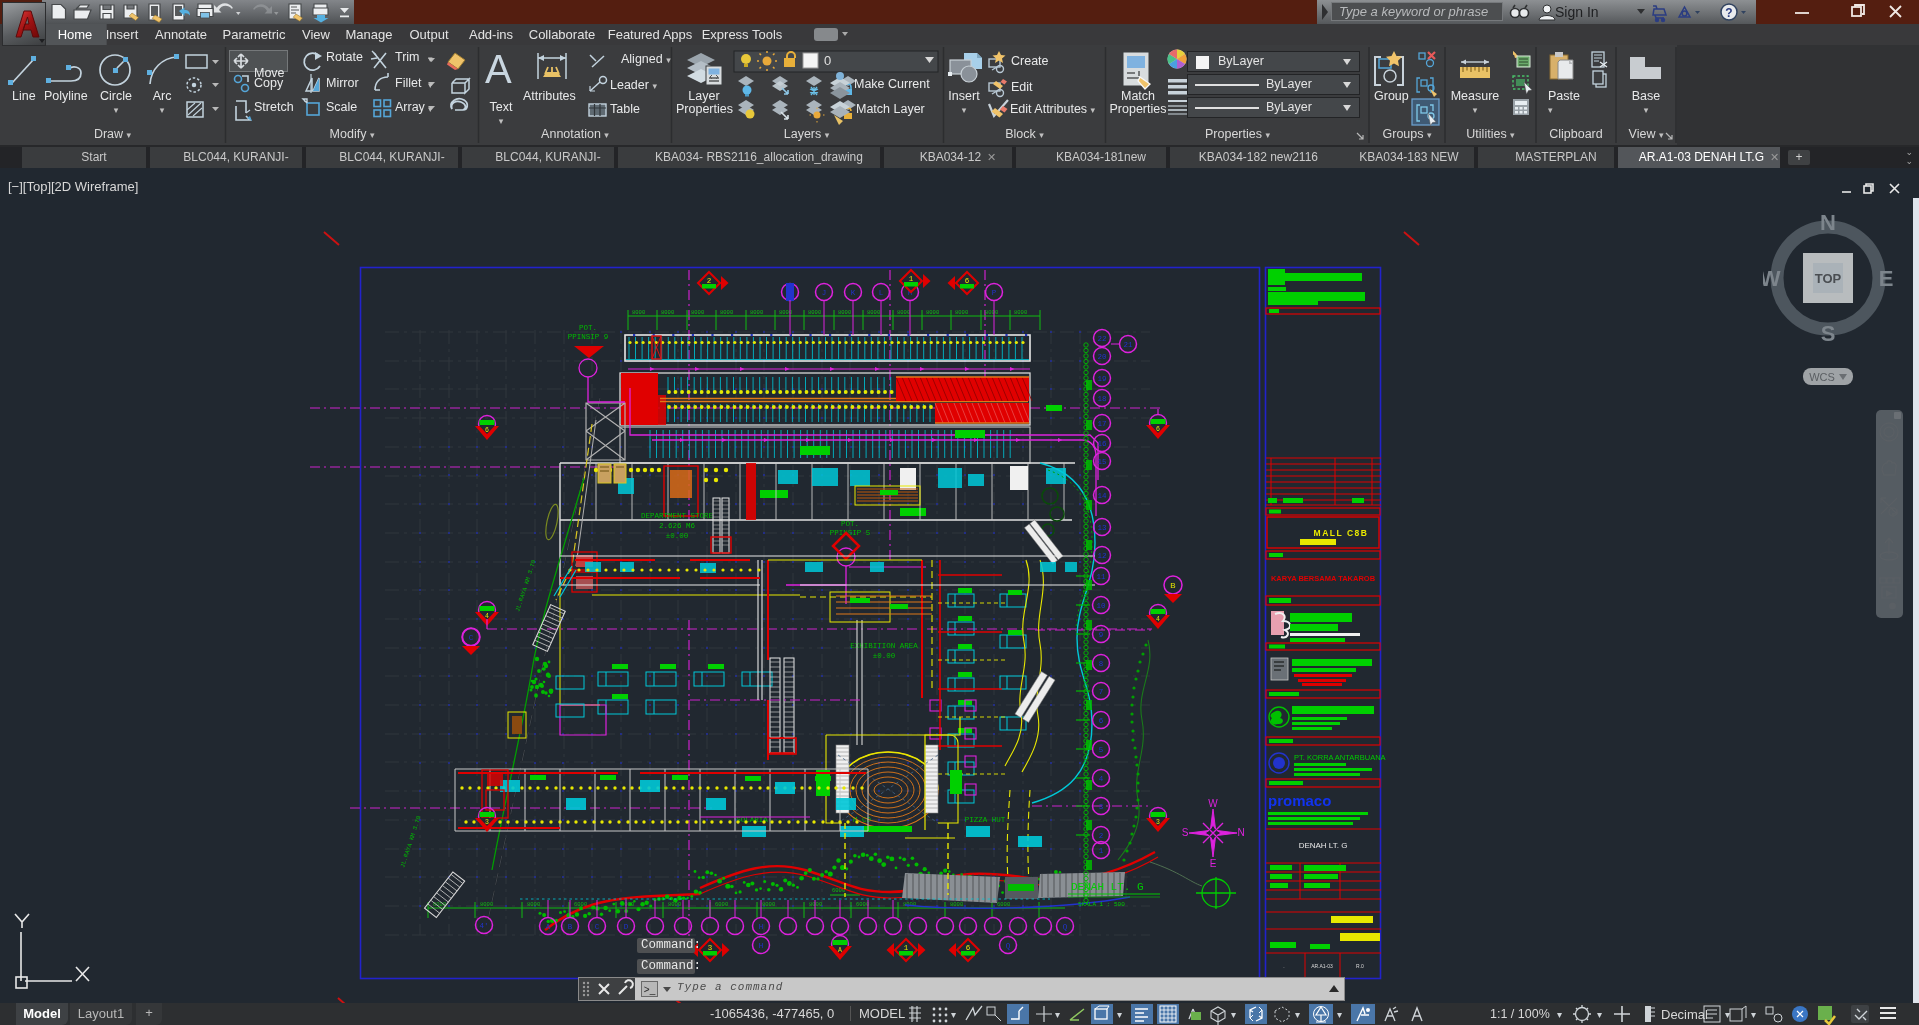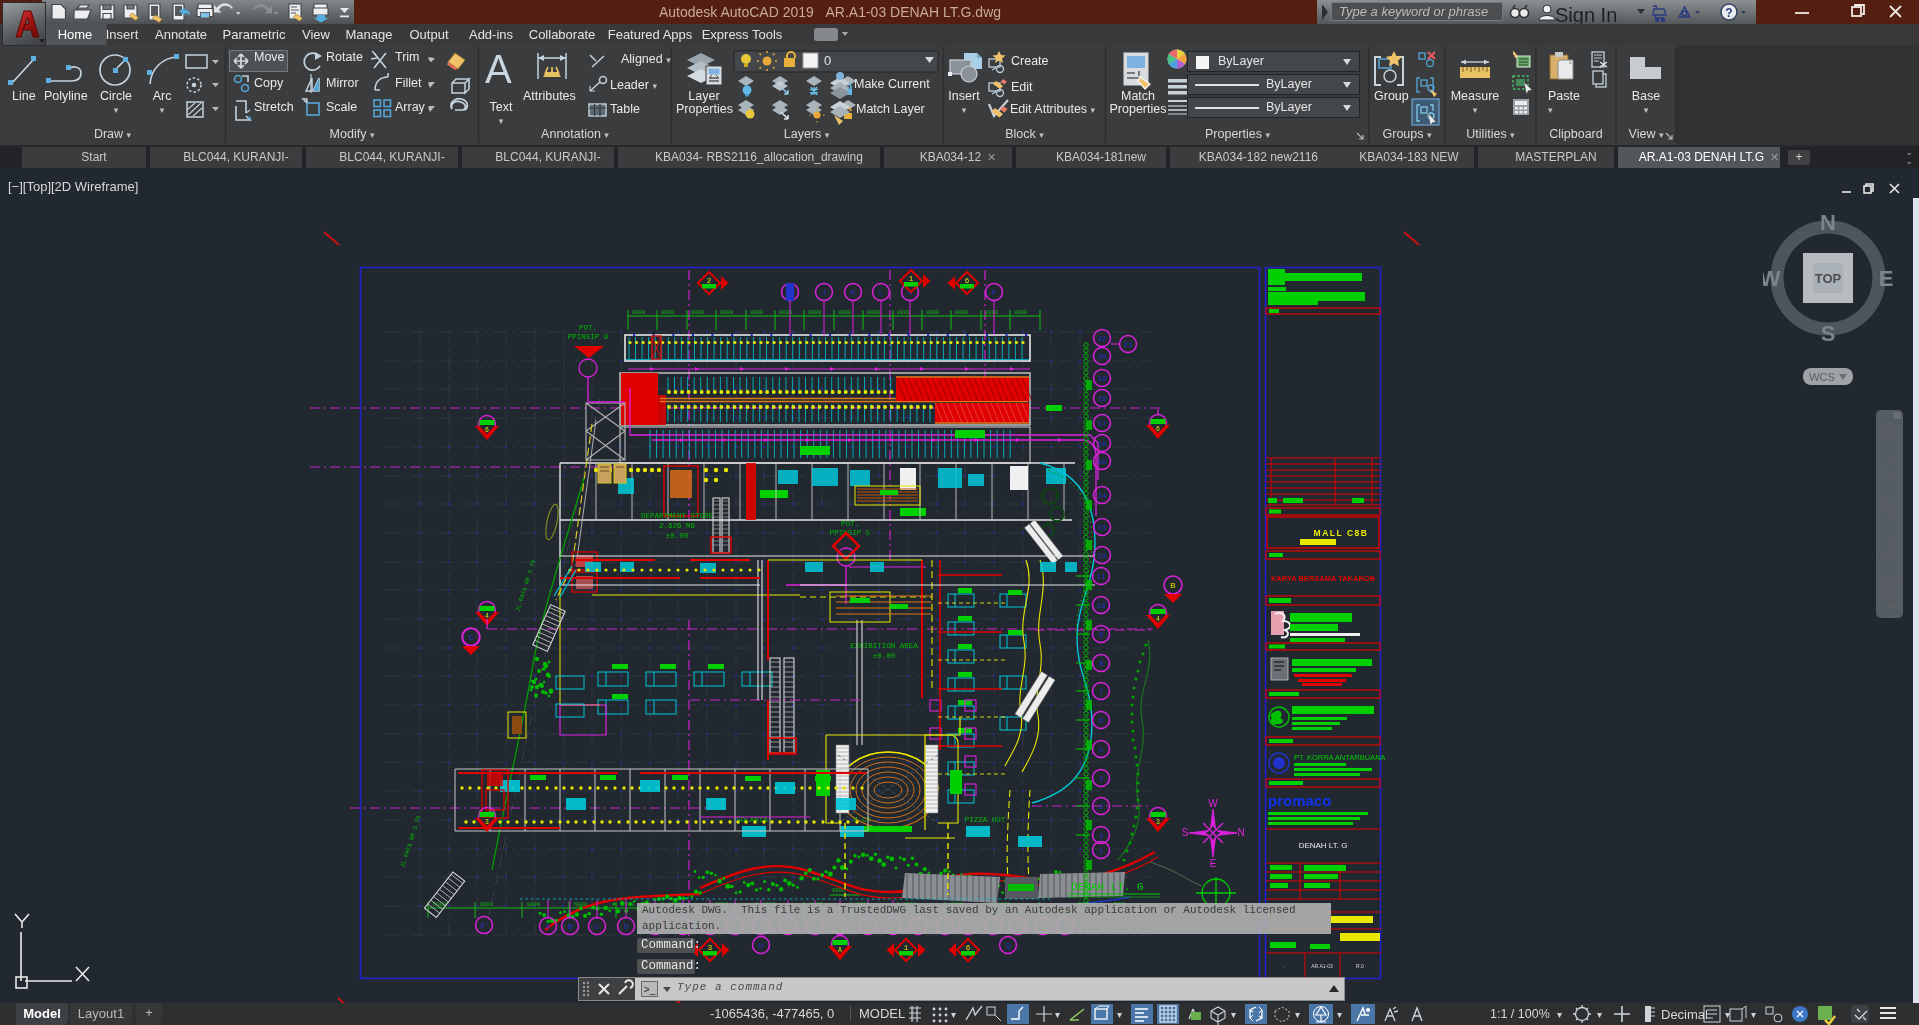--- a/index.html
+++ b/index.html
@@ -86,39 +86,38 @@
     <div style="position:absolute;left:14px;top:2px;width:172px;height:19px;background:#4c4e50;border:1px solid #76797c;color:#b8babc;font-style:italic;font-size:13px;line-height:18px;padding-left:7px;">Type a keyword or phrase</div>
     <svg width="60" height="24" style="position:absolute;left:190px;top:0">
       <g stroke="#2f3133" stroke-width="1.6" fill="none">
         <circle cx="8" cy="13" r="4.5" fill="#e8eaec"></circle>
           <circle cx="17" cy="13" r="4.5" fill="#e8eaec"></circle>
         <path d="M6 8 l2 -3 M18 8 l2 -3"></path>
       </g>
       <circle cx="40" cy="9" r="4" fill="#f0f2f4" stroke="#2f3133"></circle>
       <path d="M32 20 c0 -6 16 -6 16 0 z" fill="#f0f2f4" stroke="#2f3133"></path>
     </svg>
-    <div style="position:absolute;left:238px;top:4px;color:#1e1f21;font-size:20px;">Sign In</div>
+    <div style="position:absolute;left:238px;top:4px;color:#1e1f21;font-size:14px;">Sign In</div>
     <div style="position:absolute;left:320px;top:9px;width:0;height:0;border-top:5px solid #2e2f31;border-left:4px solid transparent;border-right:4px solid transparent;"></div>
     <svg width="110" height="24" style="position:absolute;left:330px;top:0">
       <g stroke="#2b3d82" stroke-width="1.5" fill="none">
         <path d="M6 15 h13 l-2 -6 h-10 z M8 15 l1 3 h8 M10 9 l-1 -3 h-3"></path>
         <circle cx="10" cy="20" r="1.5" fill="#2b3d82"></circle>
           <circle cx="16" cy="20" r="1.5" fill="#2b3d82"></circle>
         <path d="M32 17 l5.5 -10 l5.5 10 z"></path>
         <circle cx="37.5" cy="13.5" r="2.4"></circle>
       </g>
       <path d="M48 11 l5 0 l-2.5 3 z" fill="#30425f"></path>
       <circle cx="82" cy="12" r="8" fill="#e9ebed" stroke="#30425f" stroke-width="1.5"></circle>
       <text x="82" y="16.5" font-size="12" font-weight="bold" fill="#2b3d82" text-anchor="middle">?</text>
       <path d="M94 11 l5 0 l-2.5 3 z" fill="#30425f"></path>
     </svg>
   </div>
   <div style="position:absolute;left:1756px;top:0;width:163px;height:24px;background:#541e10;"></div>
 
-  <div id="title-text">Autodesk AutoCAD 2019&nbsp;&nbsp;&nbsp;AR.A1-03 DENAH LT.G.dwg</div>
   <svg width="160" height="24" style="position:absolute;left:1759px;top:0">
     <g stroke="#f0e8e4" stroke-width="1.8" fill="none">
       <path d="M36 13 h14"></path>
       <rect x="93" y="7" width="9" height="9"></rect>
         <path d="M96 7 v-2 h9 v9 h-2"></path>
       <path d="M131 6 l11 11 M142 6 l-11 11"></path>
     </g>
   </svg>
   <div id="alogo">
     <svg width="42" height="42">
@@ -436,21 +435,21 @@
     <div class="rlabel" style="left:944px;width:161px;">Block <span class="larr">▾</span></div>
     <div class="rlabel" style="left:1106px;width:263px;">Properties <span class="larr">▾</span></div>
     <div class="rlabel" style="left:1369px;width:76px;">Groups <span class="larr">▾</span></div>
     <div class="rlabel" style="left:1445px;width:91px;">Utilities <span class="larr">▾</span></div>
     <div class="rlabel" style="left:1536px;width:80px;">Clipboard</div>
     <div class="rlabel" style="left:1616px;width:60px;">View <span class="larr">▾</span></div>
     <div class="ritem" style="left:12px;top:45px;">Line</div>
     <div class="ritem" style="left:44px;top:45px;">Polyline</div>
     <div class="ritem" style="left:100px;top:45px;width:32px;text-align:center;">Circle<br><span class="darr">▾</span></div>
     <div class="ritem" style="left:146px;top:45px;width:32px;text-align:center;">Arc<br><span class="darr">▾</span></div>
-    <div class="ritem" style="left:254px;top:6px;">Move</div>
+    <div class="ritem" style="left:254px;top:22px;">Move</div>
     <div class="ritem" style="left:326px;top:6px;">Rotate</div>
     <div class="ritem" style="left:395px;top:6px;">Trim</div>
     <div class="ritem" style="left:254px;top:32px;">Copy</div>
     <div class="ritem" style="left:326px;top:32px;">Mirror</div>
     <div class="ritem" style="left:395px;top:32px;">Fillet</div>
     <div class="ritem" style="left:254px;top:56px;">Stretch</div>
     <div class="ritem" style="left:326px;top:56px;">Scale</div>
     <div class="ritem" style="left:395px;top:56px;">Array</div>
     <div class="darr" style="position:absolute;left:428px;top:9px;">▾</div>
     <div class="darr" style="position:absolute;left:428px;top:35px;">▾</div>
@@ -2915,21 +2914,20 @@
     <svg width="110" height="120" style="position:absolute;left:0px;top:730px;">
       <g stroke="#e8e8e8" stroke-width="1.6" fill="none">
         <path d="M29 16 l-7 8 l-7 -8 M22 24 v6"></path>
         <path d="M21 34 v49"></path>
         <path d="M25 83 h47"></path>
         <path d="M76 69 l13 14 M89 69 l-13 14"></path>
         <rect x="16" y="79" width="11" height="11"></rect>
       </g>
     </svg>
     
-    <div style="position:absolute;left:637px;top:735px;width:694px;height:31px;background:rgba(174,174,174,0.92);color:#3a3a3a;font-family:'Liberation Mono',monospace;font-size:11px;line-height:15.5px;padding:0 5px;">Autodesk DWG.&nbsp; This file is a TrustedDWG last saved by an Autodesk application or Autodesk licensed<br>application.</div>
     
     <div style="position:absolute;left:637px;top:770px;width:58px;height:15px;background:#4e5052;color:#e8e8e8;font-family:'Liberation Mono',monospace;font-size:12.5px;line-height:15px;padding-left:4px;border-radius:2px;">Command:</div>
     <div style="position:absolute;left:637px;top:791px;width:58px;height:15px;background:#4e5052;color:#e8e8e8;font-family:'Liberation Mono',monospace;font-size:12.5px;line-height:15px;padding-left:4px;border-radius:2px;">Command:</div>
     
     <div style="position:absolute;left:578px;top:809px;width:767px;height:24px;background:#c8c8c8;border:1px solid #8a8a8a;">
       <div style="position:absolute;left:0;top:0;width:56px;height:22px;background:#3e4042;"></div>
       <svg width="56" height="22" style="position:absolute;left:0;top:0;">
         <g fill="#9a9a9a">
             <circle cx="5" cy="5" r="1.2"></circle>
             <circle cx="9" cy="5" r="1.2"></circle>

